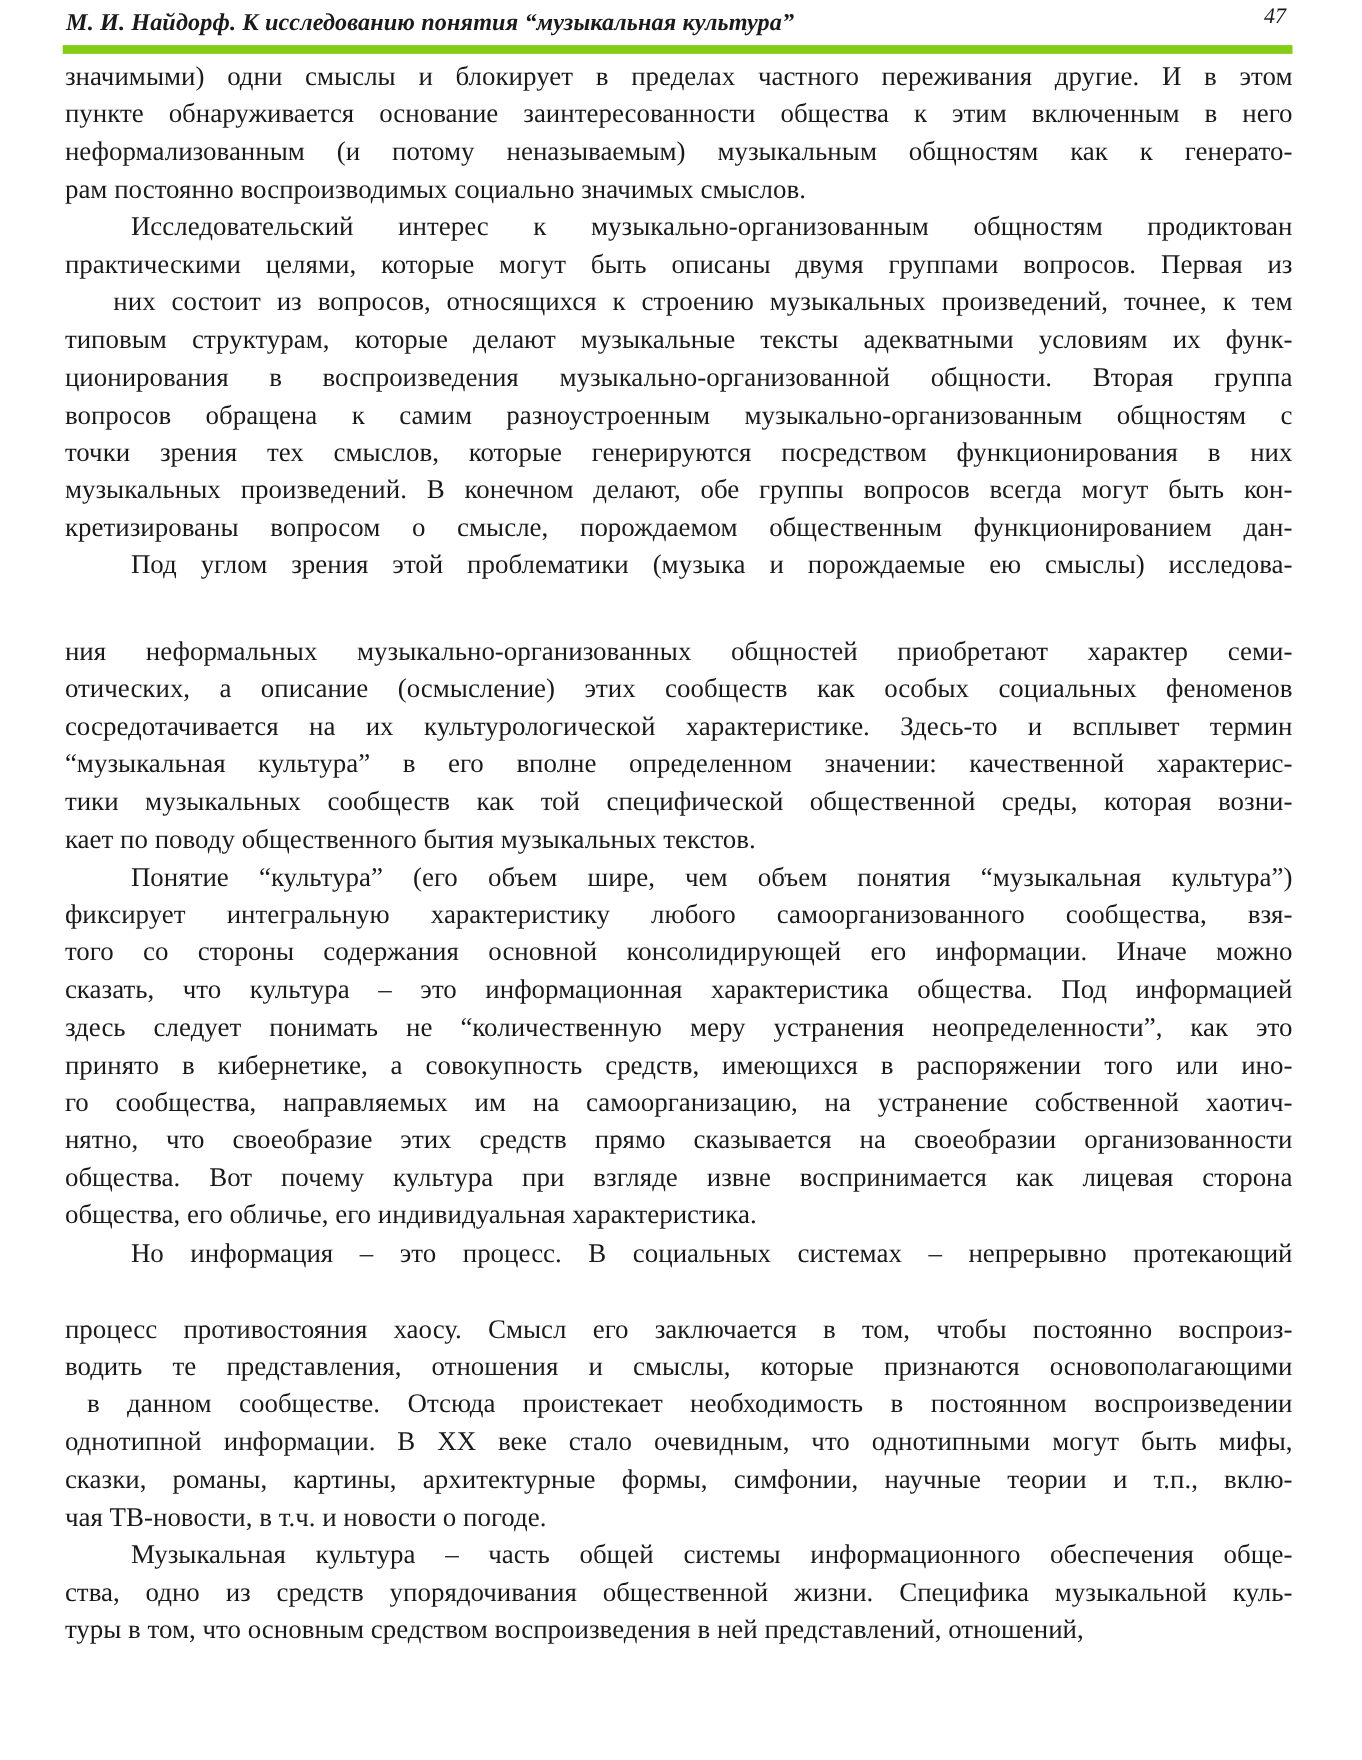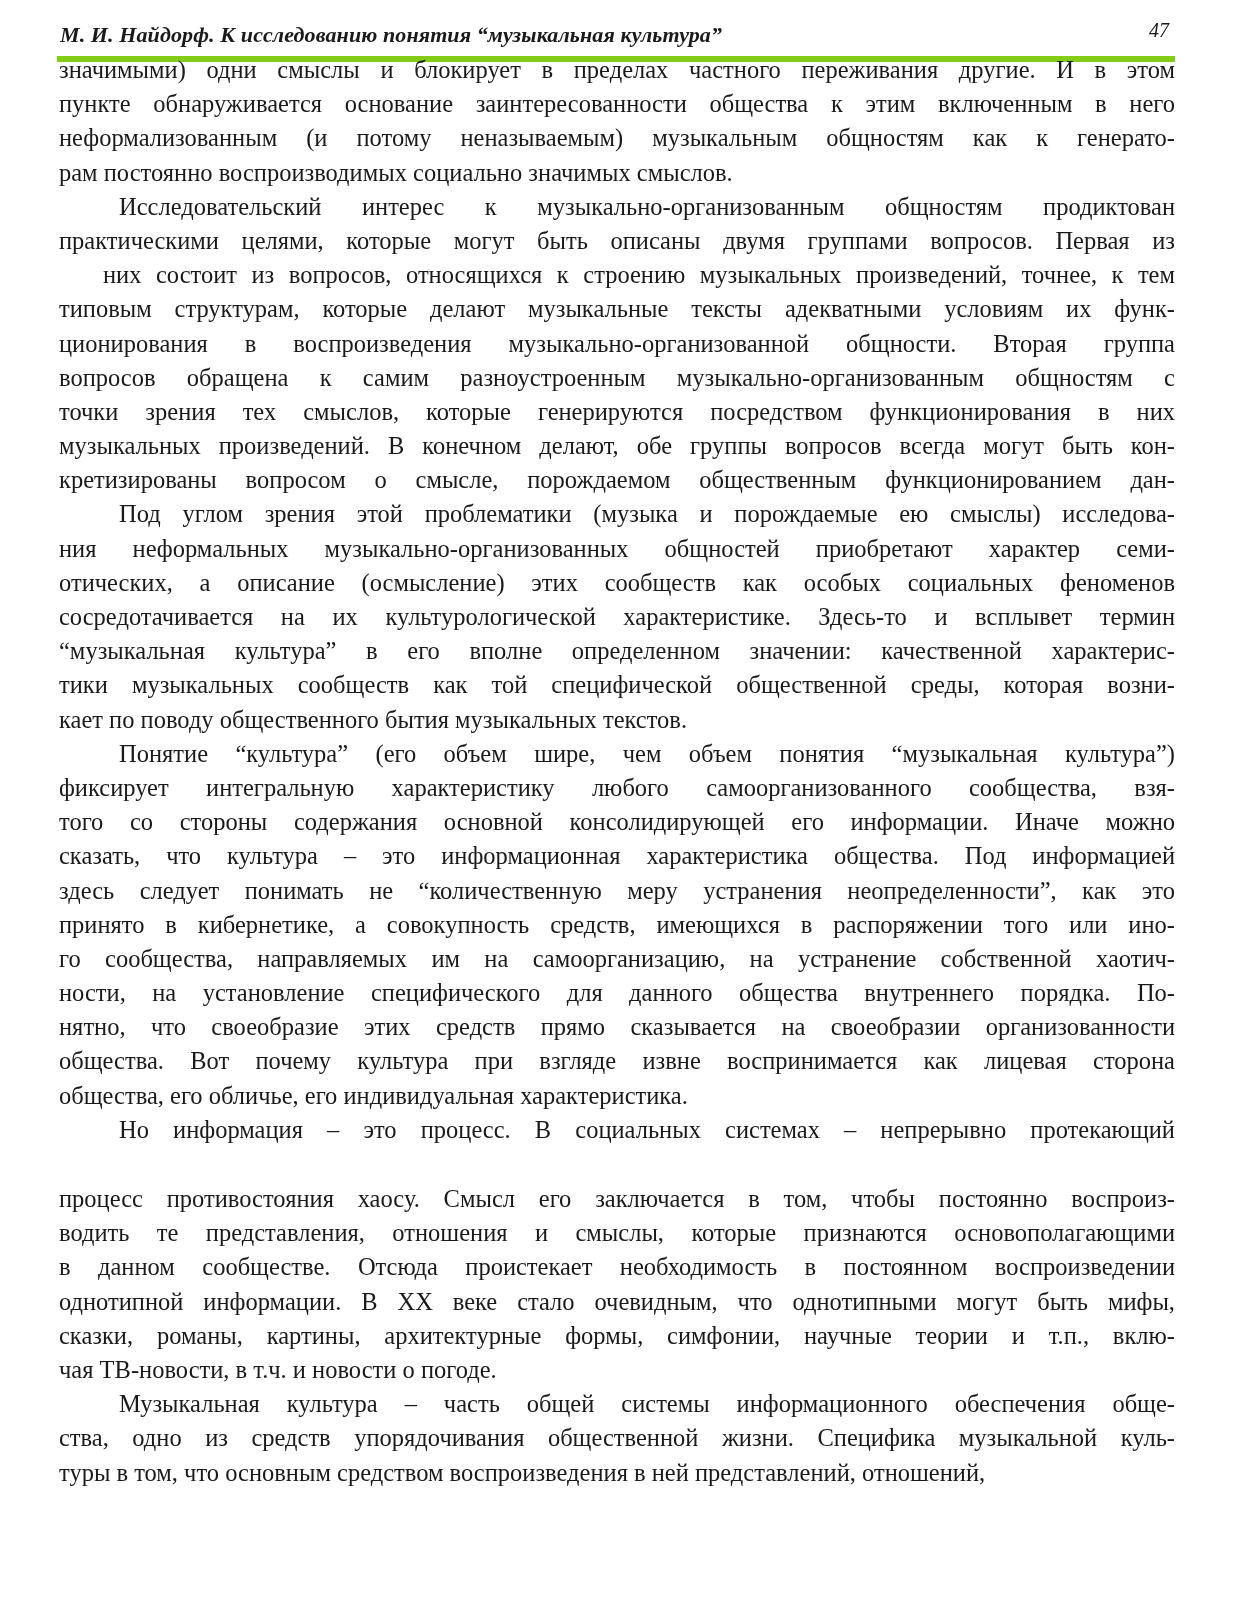--- a/index.html
+++ b/index.html
@@ -1,19 +1,19 @@
 <!DOCTYPE html>
 <html><head>
 <meta charset="utf-8">
 <style>
   html, body { margin: 0; padding: 0; background: #ffffff; }
   body { width: 1238px; height: 1600px; position: relative; overflow: hidden; color: #1a1a1a; }
   .page-header {
-    position: absolute; left: 57px; top: 16px; width: 1118px; height: 40px;
-    border-bottom: 6px solid #84cc16;
+    position: absolute; left: 57px; top: 1px; width: 1118px; height: 40px;
+    border-bottom: 8px solid #84cc16;
   }
   .running-title {
     position: absolute; left: 3px; top: 6px;
     font-family: "Liberation Serif", serif; font-style: italic; font-weight: bold;
     font-size: 22px; letter-spacing: 0.1px;
   }
   .page-number {
     position: absolute; right: 6px; top: 3px;
     font-family: "Liberation Serif", serif; font-style: italic;
     font-size: 20px;
@@ -50,45 +50,44 @@
       <span class="line" style="white-space: nowrap; margin-left: 44px;">них состоит из вопросов, относящихся к строению музыкальных произведений, точнее, к тем</span>
       <span class="line" style="white-space: nowrap;">типовым структурам, которые делают музыкальные тексты адекватными условиям их функ-</span>
       <span class="line" style="white-space: nowrap;">ционирования в воспроизведения музыкально-организованной общности. Вторая группа</span>
       <span class="line" style="white-space: nowrap;">вопросов обращена к самим разноустроенным музыкально-организованным общностям с</span>
       <span class="line" style="white-space: nowrap;">точки зрения тех смыслов, которые генерируются посредством функционирования в них</span>
       <span class="line" style="white-space: nowrap;">музыкальных произведений. В конечном делают, обе группы вопросов всегда могут быть кон-</span>
       <span class="line" style="white-space: nowrap;">кретизированы вопросом о смысле, порождаемом общественным функционированием дан-</span>
     </div>
     <div>
       <span class="line indent" style="white-space: nowrap;">Под углом зрения этой проблематики (музыка и порождаемые ею смыслы) исследова-</span>
-      <span class="line" style="white-space: nowrap;">ния неформальных музыкально-организованных общностей приобретают характер семи-</span>
+      <span class="line" style="white-space: nowrap; margin-top: 44px;">ния неформальных музыкально-организованных общностей приобретают характер семи-</span>
       <span class="line" style="white-space: nowrap;">отических, а описание (осмысление) этих сообществ как особых социальных феноменов</span>
       <span class="line" style="white-space: nowrap;">сосредотачивается на их культурологической характеристике. Здесь-то и всплывет термин</span>
       <span class="line" style="white-space: nowrap;">“музыкальная культура” в его вполне определенном значении: качественной характерис-</span>
       <span class="line" style="white-space: nowrap;">тики музыкальных сообществ как той специфической общественной среды, которая возни-</span>
       <span class="line last" style="white-space: nowrap;">кает по поводу общественного бытия музыкальных текстов.</span>
     </div>
     <div>
       <span class="line indent" style="white-space: nowrap;">Понятие “культура” (его объем шире, чем объем понятия “музыкальная культура”)</span>
       <span class="line" style="white-space: nowrap;">фиксирует интегральную характеристику любого самоорганизованного сообщества, взя-</span>
       <span class="line" style="white-space: nowrap;">того со стороны содержания основной консолидирующей его информации. Иначе можно</span>
       <span class="line" style="white-space: nowrap;">сказать, что культура – это информационная характеристика общества. Под информацией</span>
       <span class="line" style="white-space: nowrap;">здесь следует понимать не “количественную меру устранения неопределенности”, как это</span>
       <span class="line" style="white-space: nowrap;">принято в кибернетике, а совокупность средств, имеющихся в распоряжении того или ино-</span>
       <span class="line" style="white-space: nowrap;">го сообщества, направляемых им на самоорганизацию, на устранение собственной хаотич-</span>
-      <span class="line" style="white-space: nowrap;">ности, на установление специфического для данного общества внутреннего порядка. По-</span>
       <span class="line" style="white-space: nowrap;">нятно, что своеобразие этих средств прямо сказывается на своеобразии организованности</span>
       <span class="line" style="white-space: nowrap;">общества. Вот почему культура при взгляде извне воспринимается как лицевая сторона</span>
       <span class="line last" style="white-space: nowrap;">общества, его обличье, его индивидуальная характеристика.</span>
     </div>
     <div>
       <span class="line indent" style="white-space: nowrap;">Но информация – это процесс. В социальных системах – непрерывно протекающий</span>
       <span class="line" style="white-space: nowrap; margin-top: 35px;">процесс противостояния хаосу. Смысл его заключается в том, чтобы постоянно воспроиз-</span>
       <span class="line" style="white-space: nowrap;">водить те представления, отношения и смыслы, которые признаются основополагающими</span>
-      <span class="line" style="white-space: nowrap;">в данном сообществе. Отсюда проистекает необходимость в постоянном воспроизведении</span>
+      <span class="line" style="white-space: nowrap; margin-left: 20px;">в данном сообществе. Отсюда проистекает необходимость в постоянном воспроизведении</span>
       <span class="line" style="white-space: nowrap;">однотипной информации. В XX веке стало очевидным, что однотипными могут быть мифы,</span>
       <span class="line" style="white-space: nowrap;">сказки, романы, картины, архитектурные формы, симфонии, научные теории и т.п., вклю-</span>
       <span class="line last" style="white-space: nowrap;">чая ТВ-новости, в т.ч. и новости о погоде.</span>
     </div>
     <div>
       <span class="line indent" style="white-space: nowrap;">Музыкальная культура – часть общей системы информационного обеспечения обще-</span>
       <span class="line" style="white-space: nowrap;">ства, одно из средств упорядочивания общественной жизни. Специфика музыкальной куль-</span>
       <span class="line last" style="white-space: nowrap;">туры в том, что основным средством воспроизведения в ней представлений, отношений,</span>
     </div>
   </div>

